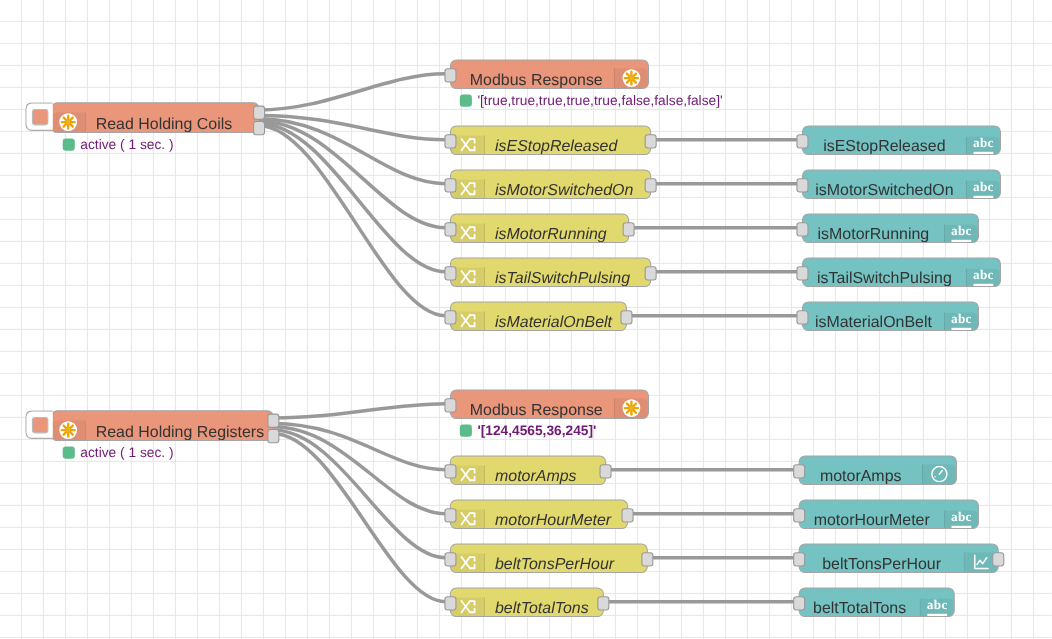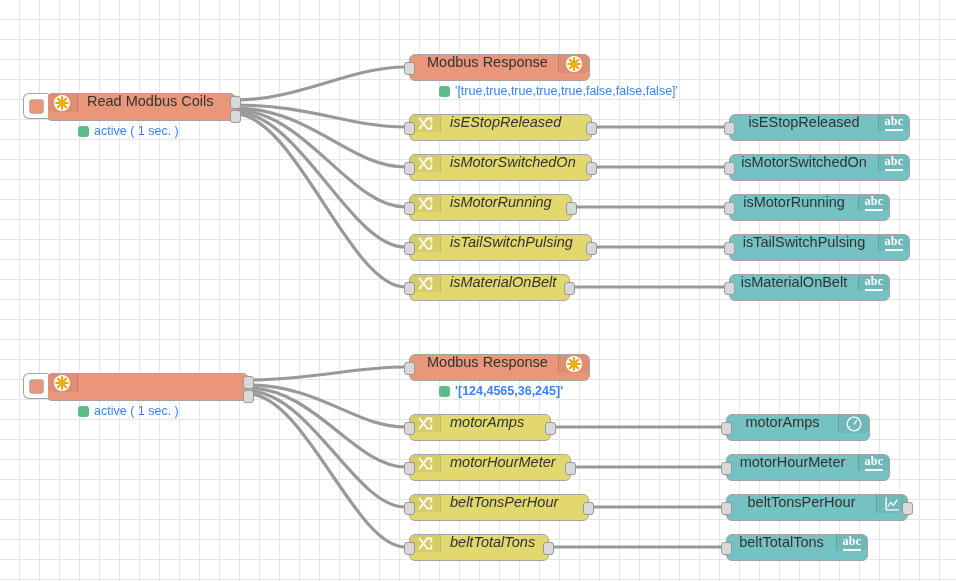--- a/index.html
+++ b/index.html
@@ -21,21 +21,21 @@
   .node{
     position:absolute;
     box-sizing:border-box;
     border:1px solid #a5a5a5;
     border-radius:6px;
     display:flex;align-items:stretch;
     overflow:visible;
     box-shadow:0 0 0 0 rgba(0,0,0,0);
   }
   .node .body{
-    flex:1;display:flex;align-items:flex-start;
+    flex:1;display:flex;align-items:flex-end;
     overflow:hidden;
   }
   .node .label{
     flex:1;
     font-size:14.5px;
     color:#333333;
     white-space:nowrap;
     padding:0 9px;
     line-height:1;
   }
@@ -88,24 +88,23 @@
   }
   .inject-btn .knob{
     width:15px;height:15px;border-radius:3px;
     background:#e9967a;border:1px solid #b9b9b9;box-sizing:border-box;
   }
 
   
   .status{
     position:absolute;
     display:flex;align-items:center;gap:5px;
-    font-size:12.5px;color:#3b82f6;
+    font-size:12.5px;color:#701a75;
     white-space:nowrap;
     line-height:1;
-    margin-left:21px;
   }
   .status .dot{
     width:11px;height:11px;border-radius:3px;background:#5bbb8a;
     display:inline-block;
   }
 
   
   .ico-svg{display:block;}
   .abc{
     font-size:12px;font-weight:bold;color:#ffffff;
@@ -158,21 +157,21 @@
           <circle cx="10" cy="10" r="9" fill="#ffffff"></circle>
           <g stroke="#f0a500" stroke-width="2.4" stroke-linecap="round">
             <line x1="10" y1="3.5" x2="10" y2="16.5"></line>
             <line x1="3.5" y1="10" x2="16.5" y2="10"></line>
             <line x1="5.4" y1="5.4" x2="14.6" y2="14.6"></line>
             <line x1="14.6" y1="5.4" x2="5.4" y2="14.6"></line>
           </g>
           <circle cx="10" cy="10" r="2.1" fill="#e8b52a"></circle>
         </svg>
       </div>
-      <div class="label">Read Modbus Coils</div>
+      <div class="label">Read Holding Coils</div>
     </div>
     <span class="port out" style="top:2px;"></span>
     <span class="port out" style="top:16px;"></span>
   </div>
   <div class="status" style="left:57px;top:125px;">
     <span class="dot"></span>
     <span>active ( 1 sec. )</span>
   </div>
 
   <div class="node n-modbus" style="left:409px;top:54px;width:181px;height:27px;">
@@ -338,20 +337,21 @@
           <circle cx="10" cy="10" r="9" fill="#ffffff"></circle>
           <g stroke="#f0a500" stroke-width="2.4" stroke-linecap="round">
             <line x1="10" y1="3.5" x2="10" y2="16.5"></line>
             <line x1="3.5" y1="10" x2="16.5" y2="10"></line>
             <line x1="5.4" y1="5.4" x2="14.6" y2="14.6"></line>
             <line x1="14.6" y1="5.4" x2="5.4" y2="14.6"></line>
           </g>
           <circle cx="10" cy="10" r="2.1" fill="#e8b52a"></circle>
         </svg>
       </div>
+      <div class="label">Read Holding Registers</div>
     </div>
     <span class="port out" style="top:2px;"></span>
     <span class="port out" style="top:16px;"></span>
   </div>
   <div class="status" style="left:57px;top:405px;">
     <span class="dot"></span>
     <span>active ( 1 sec. )</span>
   </div>
 
   <div class="node n-modbus" style="left:409px;top:354px;width:181px;height:27px;">

